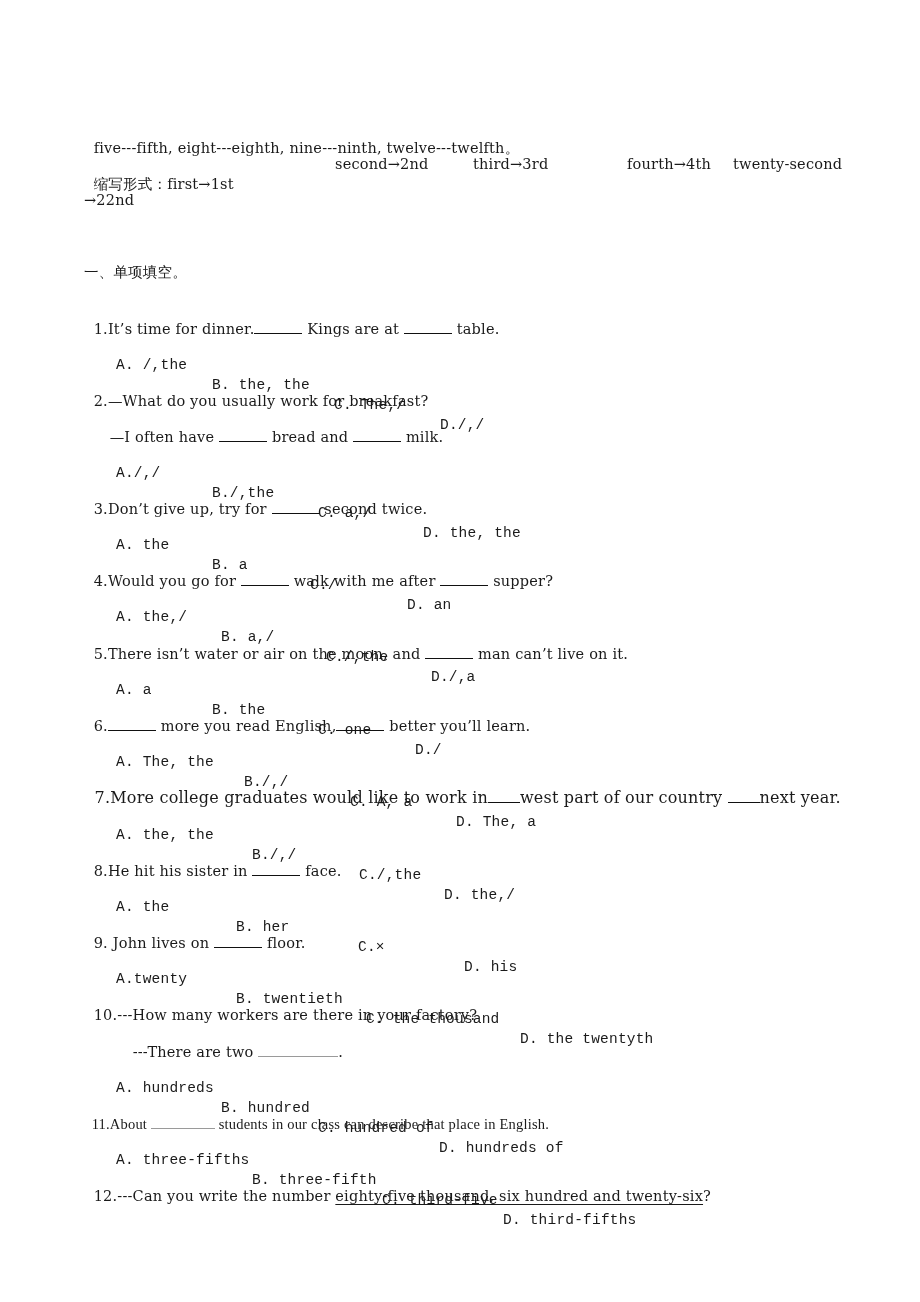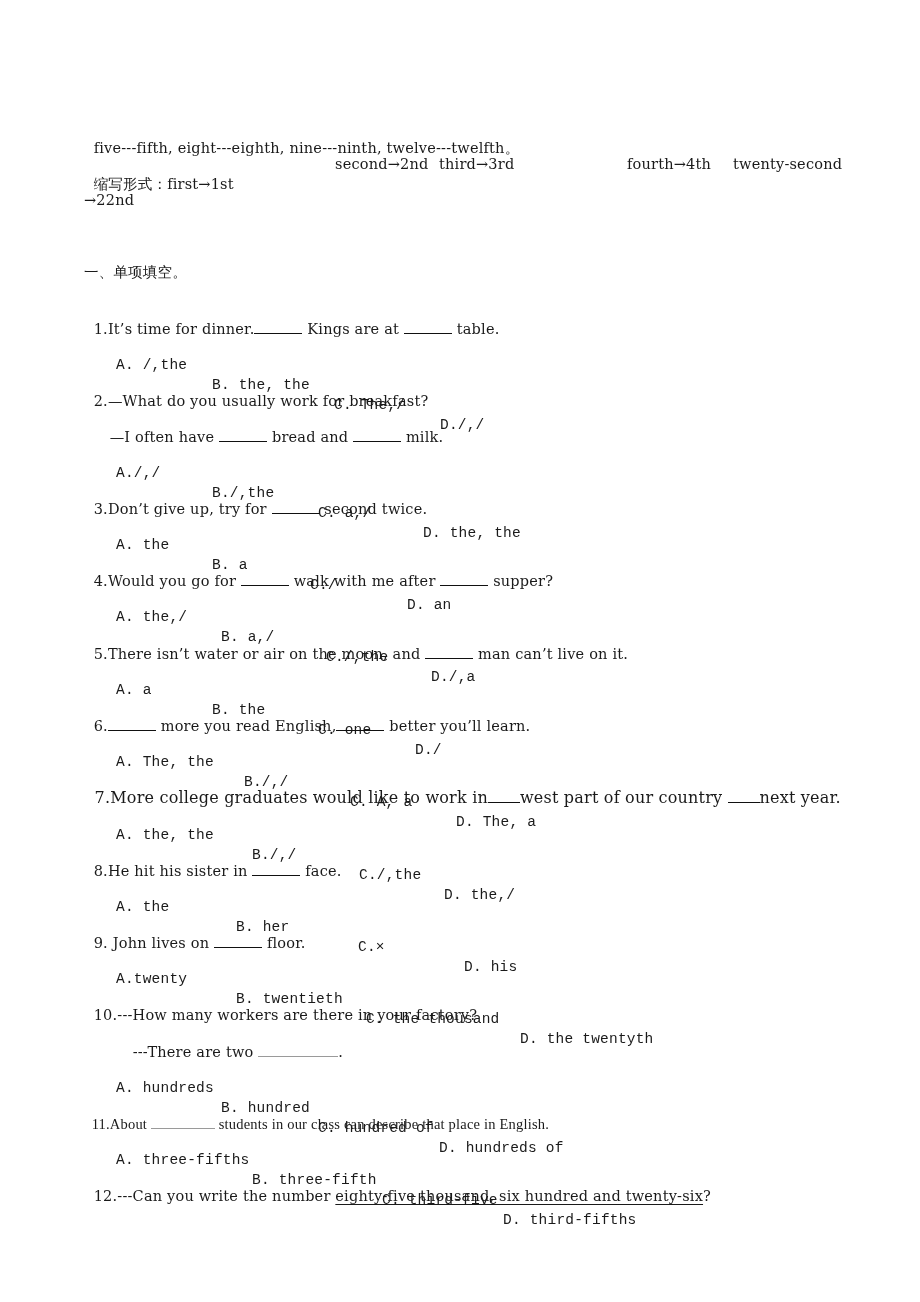--- a/index.html
+++ b/index.html
@@ -20,21 +20,21 @@
 </head>
 <body>
 
 <div class="line" style="top:118px;">
   <span>five---fifth, eight---eighth, nine---ninth, twelve---twelfth。</span>
 </div>
 <div class="line" style="top:154px; width:760px;">
   <span>缩写形式：</span><span>first→1st</span>
 </div>
 <div class="line" style="top:154px; left:335px;">second→2nd</div>
-<div class="line" style="top:154px; left:439px;">third→3rd</div>
+<div class="line" style="top:154px; left:473px;">third→3rd</div>
 <div class="line" style="top:154px; left:627px;text-align:center;">fourth→4th</div>
 <div class="line" style="top:154px; left:733px;">twenty-second</div>
 <div class="line" style="top:190px;">→22nd</div>
 
 <div class="line" style="top:262px;">一、单项填空。</div>
 
 <div class="line" style="top:299px;">
   <span>1.</span><span>It’s time for dinner.</span><span class="blank" style="width:48px"></span><span> Kings are at </span><span class="blank" style="width:48px"></span><span> table.</span>
 </div>
 <div class="line" style="top:335px; left:116px; width:700px;">

